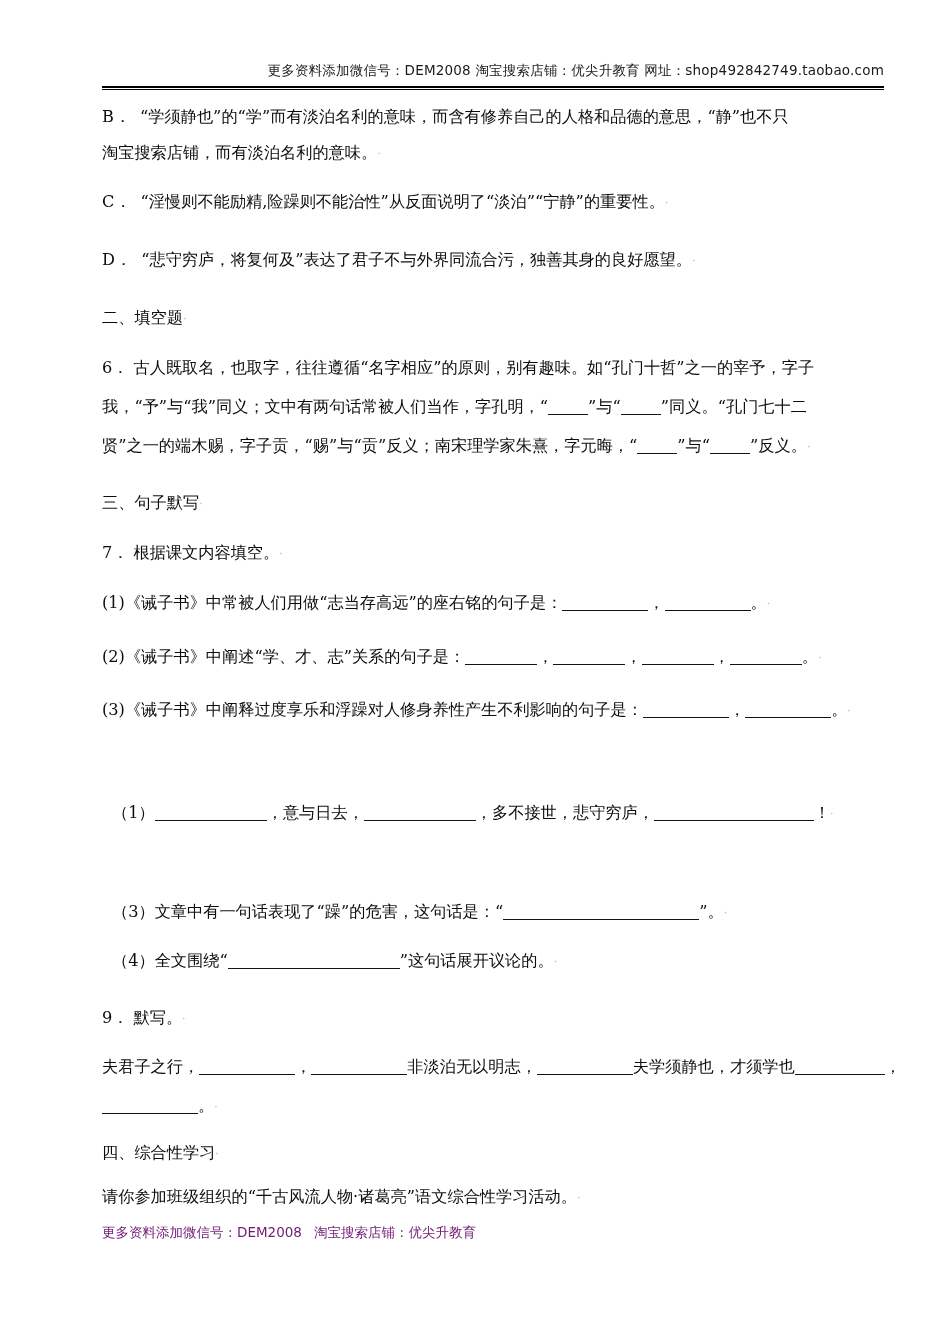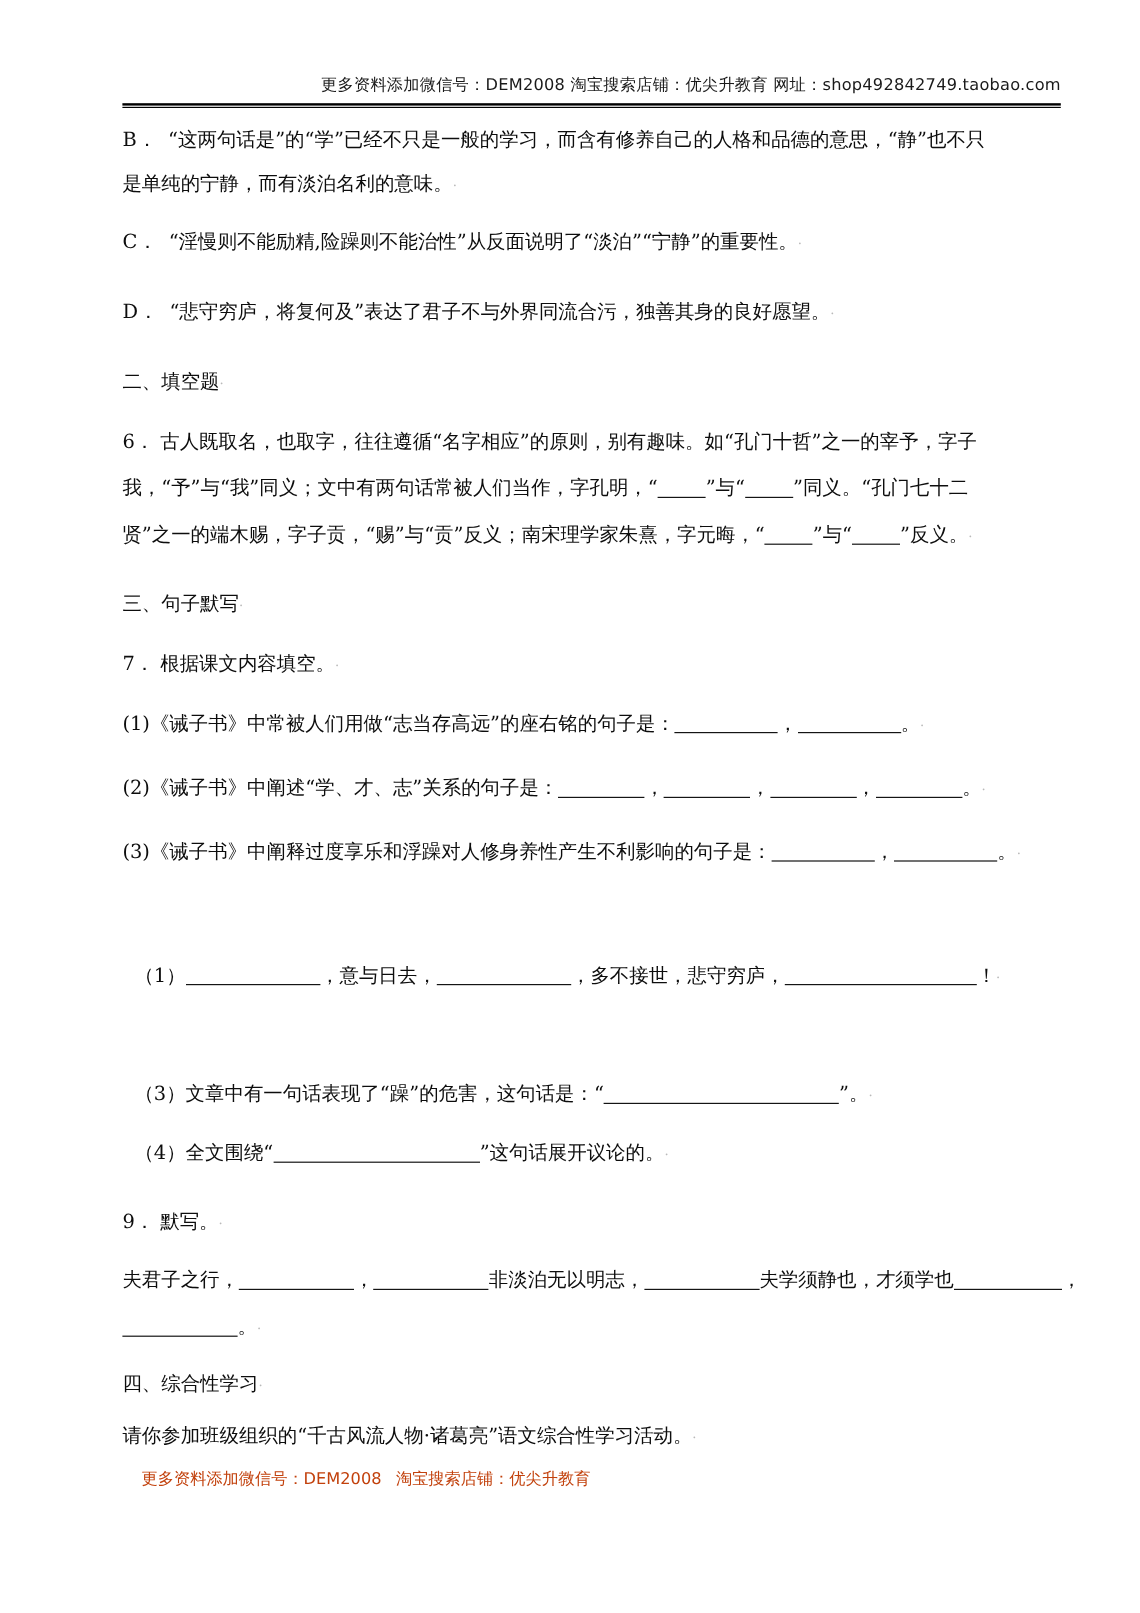--- a/index.html
+++ b/index.html
@@ -46,23 +46,22 @@
     box-sizing: border-box;
   }
 
   
   .footer {
     position: absolute;
     left: 86px;
     top: 1224px;
     font-size: 13.5px;
     font-family: "DejaVu Sans", "Liberation Sans", sans-serif;
-    color: #c2410c;
+    color: #701a75;
     white-space: nowrap;
-    margin-left: 16px;
   }
   .footer .gap { display: inline-block; width: 12px; }
 
   
   .blk {
     position: absolute;
     left: 86px;
     width: 784px;
     font-size: 16.2px;
     line-height: 1.62;
@@ -110,24 +109,24 @@
 </style>
 </head>
 <body>
 
 <div class="page">
 
   <div class="header">更多资料添加微信号：DEM2008 淘宝搜索店铺：优尖升教育 网址：shop492842749.taobao.com</div>
   <div class="header-rule"></div>
 
   <div class="blk" style="top:104px;">
-    <span class="optlab">B．</span><span class="sp"></span><span>“这两句话是”的“学”已经不只是一般的学习，而含有修养自己的人格和品德的意思，“静”也不只</span>
+    <span class="optlab">B．</span><span class="sp"></span><span>“学须静也”的“学”而有淡泊名利的意味，而含有修养自己的人格和品德的意思，“静”也不只</span>
   </div>
   <div class="blk nowrap" style="top:140px;">
-    <span>是单纯的宁静，而有淡泊名利的意味。</span><span class="tick">·</span>
+    <span>淘宝搜索店铺，而有淡泊名利的意味。</span><span class="tick">·</span>
   </div>
 
   <div class="blk nowrap" style="top:189px;">
     <span class="optlab">C．</span><span class="sp"></span><span>“淫慢则不能励精,险躁则不能治性”从反面说明了“淡泊”“宁静”的重要性。</span><span class="tick">·</span>
   </div>
 
   <div class="blk nowrap" style="top:247px;">
     <span class="optlab">D．</span><span class="sp"></span><span>“悲守穷庐，将复何及”表达了君子不与外界同流合污，独善其身的良好愿望。</span><span class="tick">·</span>
   </div>
 

